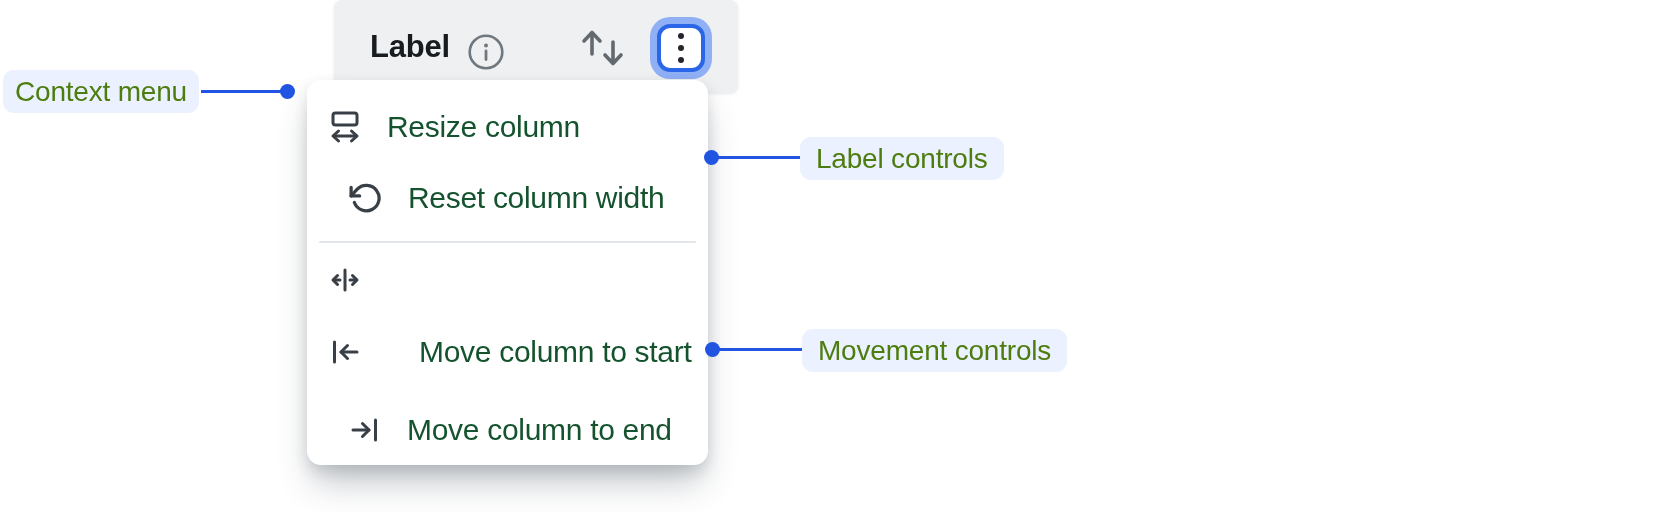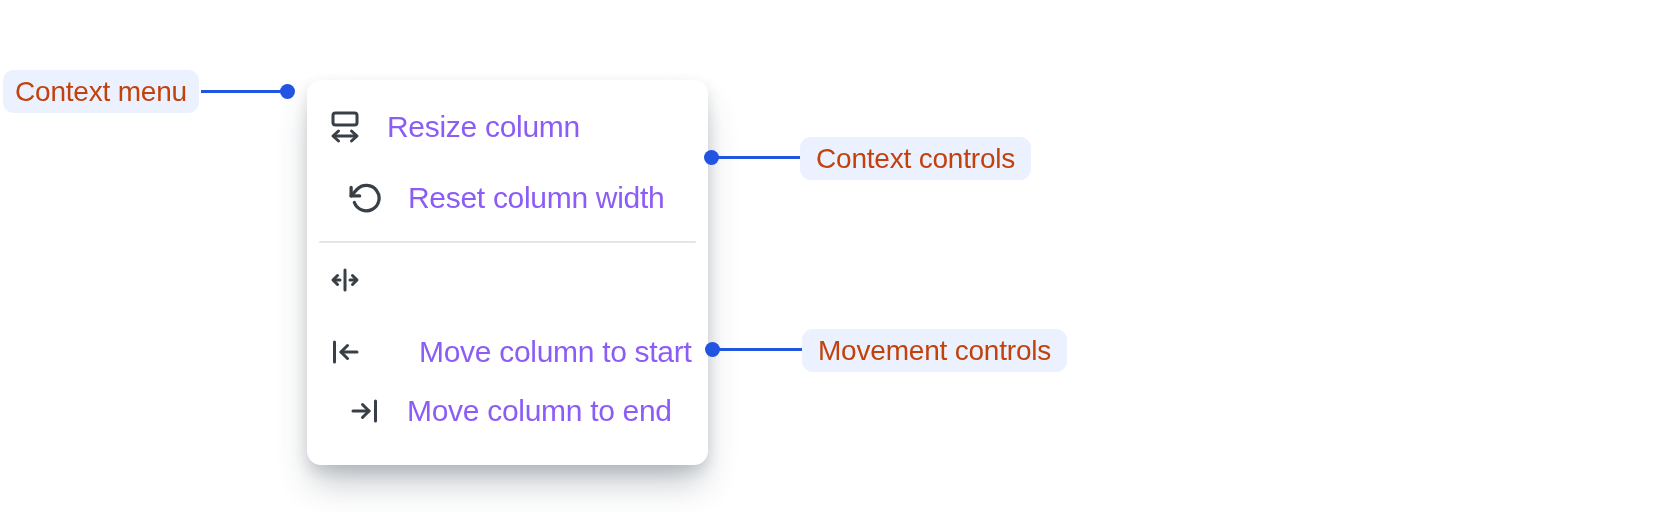--- a/index.html
+++ b/index.html
@@ -40,33 +40,33 @@
   }
   .menu-item {
     position:absolute; left:0; right:0; height:72px;
     display:flex; align-items:center; padding-left:20px; cursor:pointer;
   }
   .menu-item .mi-icon {
     width:36px; height:34px; display:flex; align-items:center; justify-content:center;
     color:#383f46; flex:none;
   }
   .menu-item .mi-label {
-    margin-left:24px; font-size:30px; color:#8b5cf6; letter-spacing:-0.3px; white-space:nowrap;
+    margin-left:24px; font-size:30px; color:#14532d; letter-spacing:-0.3px; white-space:nowrap;
   }
   .mi-0 { top:11px; }  .mi-1 { top:82px;margin-left:21px; }
-  .mi-2 { top:164px; } .mi-3 { top:236px;gap:32px; } .mi-4 { top:295px;padding-left:40px; }
+  .mi-2 { top:164px; } .mi-3 { top:236px;gap:32px; } .mi-4 { top:314px;padding-left:40px; }
   .menu-divider {
     position:absolute; left:12px; right:12px; top:161px; height:2px;
     background:#e2e5e9; border-radius:1px;
   }
 
   
   .pill {
     position:absolute; height:43px; padding:0 14px; border-radius:11px;
-    background:#ebf1fe; color:#c2410c;
+    background:#ebf1fe; color:#4d7c0f;
     display:inline-flex; align-items:center;
     font-size:28px; font-weight:500; letter-spacing:-0.2px; white-space:nowrap;
     z-index:3;
   }
   .pill-context  { left:3px;   top:70px;  padding:0 12px; }
   .pill-resize   { left:800px; top:137px; padding:0 16px; }
   .pill-movement { left:802px; top:329px; padding:0 16px; }
 
   .leader { position:absolute; height:3px; background:#2254e2; z-index:3; }
   .leader-1 { left:201px; top:90px;  width:87px; }
@@ -77,20 +77,46 @@
   .ldot-2 { left:704px; top:150px; }
   .ldot-3 { left:705px; top:342px; }
 
   svg { display:block; }
 </style>
 </head>
 <body>
 
 <div class="canvas">
 
+  <div class="col-header">
+    <div class="hdr-label">Label</div>
+
+    <div class="hdr-info">
+      <svg width="38" height="38" viewBox="0 0 38 38" fill="none" stroke="currentColor">
+        <circle cx="19" cy="19" r="16.3" stroke-width="2.6"></circle>
+        <circle cx="19" cy="12.6" r="2" fill="currentColor" stroke="none"></circle>
+        <line x1="19" y1="18" x2="19" y2="26.5" stroke-width="2.8" stroke-linecap="round"></line>
+      </svg>
+    </div>
+
+    <div class="hdr-sort">
+      <svg width="52" height="44" viewBox="0 0 52 44" fill="none" stroke="currentColor" stroke-width="3.6" stroke-linecap="round" stroke-linejoin="round">
+        <line x1="15" y1="8" x2="15" y2="28"></line>
+        <polyline points="7,15 15,6.5 23,15"></polyline>
+        <line x1="36" y1="16" x2="36" y2="36"></line>
+        <polyline points="28,29 36,37.5 44,29"></polyline>
+      </svg>
+    </div>
+
+    <div class="kebab-btn">
+      <span class="dot"></span>
+      <span class="dot"></span>
+      <span class="dot"></span>
+    </div>
+  </div>
 
   <div class="ctx-menu">
 
     <div class="menu-item mi-0">
       <span class="mi-icon">
         <svg width="34" height="36" viewBox="0 0 34 36" fill="none" stroke="currentColor" stroke-width="3" stroke-linecap="round" stroke-linejoin="round">
           <rect x="5" y="4" width="24" height="12" rx="2.5"></rect>
           <line x1="7" y1="27" x2="27" y2="27"></line>
           <polyline points="10.5,22 5,27 10.5,32"></polyline>
           <polyline points="23.5,22 29,27 23.5,32"></polyline>
@@ -143,21 +169,21 @@
         </svg>
       </span>
       <span class="mi-label">Move column to end</span>
     </div>
   </div>
 
   <div class="pill pill-context">Context menu</div>
   <div class="leader leader-1"></div>
   <div class="leader-dot ldot-1"></div>
 
-  <div class="pill pill-resize">Context controls</div>
+  <div class="pill pill-resize">Label controls</div>
   <div class="leader leader-2"></div>
   <div class="leader-dot ldot-2"></div>
 
   <div class="pill pill-movement">Movement controls</div>
   <div class="leader leader-3"></div>
   <div class="leader-dot ldot-3"></div>
 
 </div>
 
 </body></html>

